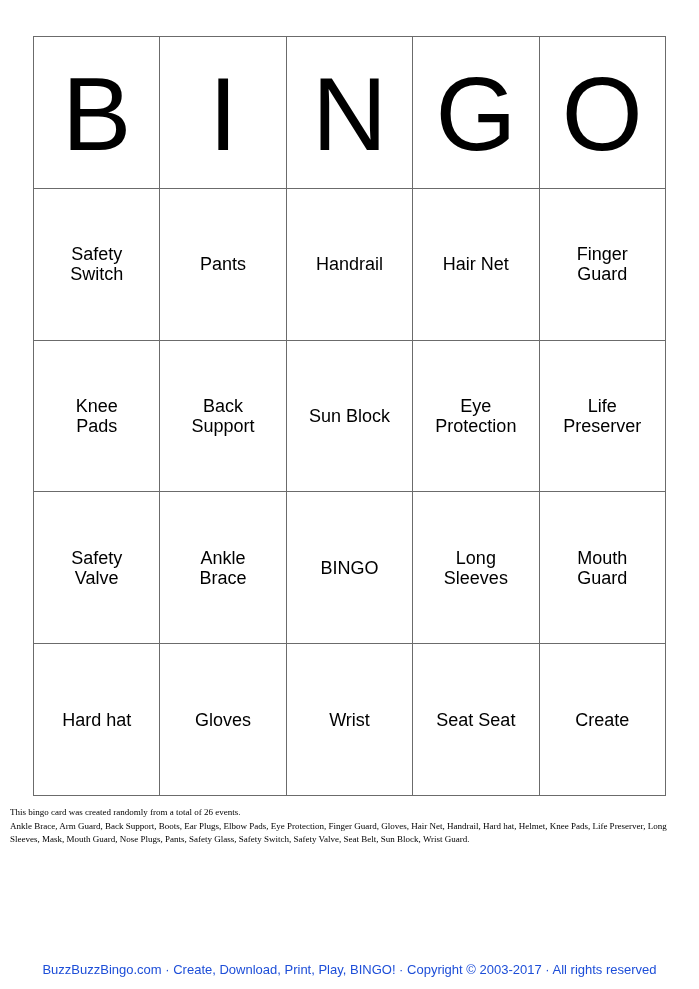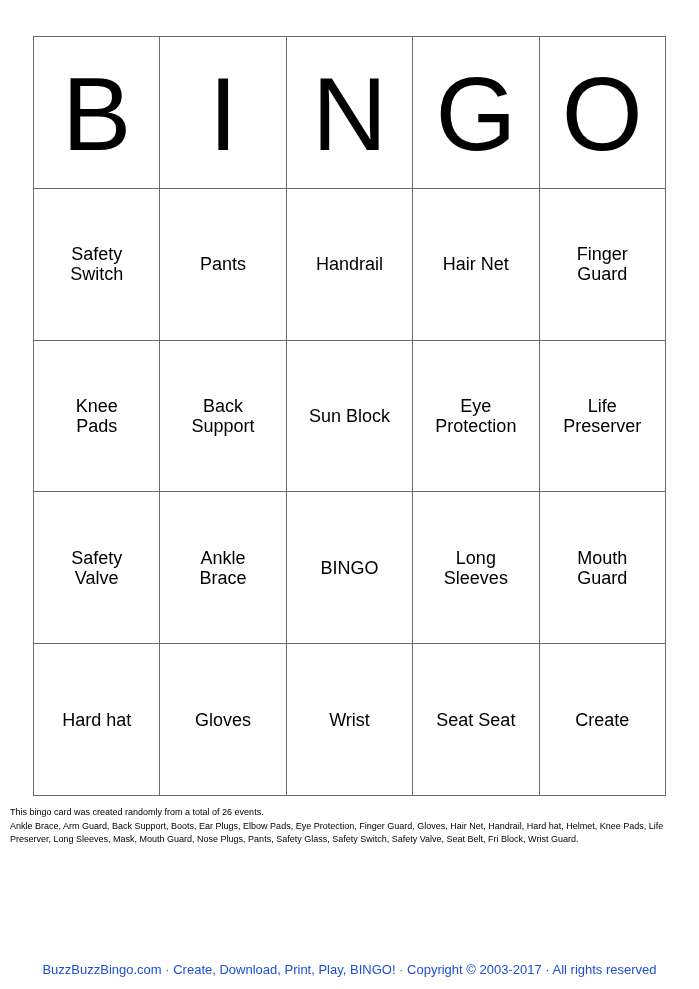--- a/index.html
+++ b/index.html
@@ -2,21 +2,21 @@
 <html><head>
 <meta charset="utf-8">
 <style>
   html, body { margin:0; padding:0; background:#fff; }
   body { width:699px; height:989px; position:relative; font-family:"Liberation Sans", sans-serif; color:#000; overflow:hidden; }
   .card { position:absolute; left:33px; top:36px; width:633px; height:760px; border-collapse:collapse; table-layout:fixed; }
   .card td { border:1px solid #6b6b6b; text-align:center; vertical-align:middle; padding:0 4px; }
   .card tr { height:126.6px; }
   .hdr td { font-size:104px; line-height:1; padding-top:4px; }
   .cell { font-size:18px; line-height:20px;margin-top:44px; }
-  .info { position:absolute; left:10px; top:806px; width:680px; font-size:9px; line-height:13.5px; color:#000; }
+  .info { position:absolute; left:10px; top:806px; width:680px; font-size:9px; line-height:13.5px; color:#000;font-family:Liberation Serif, serif; }
   .footer { position:absolute; left:0; width:699px; top:962px; text-align:center; font-size:13px; color:#1d4ed8; }
 </style>
 </head>
 <body>
 
 <table class="card">
   <tbody>
       <tr class="hdr">
     <td>B</td>
     <td>I</td>
@@ -50,16 +50,16 @@
     <td class="cell">Gloves</td>
     <td class="cell">Wrist</td>
     <td class="cell">Seat Seat</td>
     <td class="cell">Create</td>
   </tr>
 </tbody>
   </table>
 
 <div class="info">
   <div>This bingo card was created randomly from a total of 26 events.</div>
-  <div>Ankle Brace, Arm Guard, Back Support, Boots, Ear Plugs, Elbow Pads, Eye Protection, Finger Guard, Gloves, Hair Net, Handrail, Hard hat, Helmet, Knee Pads, Life Preserver, Long Sleeves, Mask, Mouth Guard, Nose Plugs, Pants, Safety Glass, Safety Switch, Safety Valve, Seat Belt, Fri Block, Wrist Guard.</div>
+  <div>Ankle Brace, Arm Guard, Back Support, Boots, Ear Plugs, Elbow Pads, Eye Protection, Finger Guard, Gloves, Hair Net, Handrail, Hard hat, Helmet, Knee Pads, Life Preserver, Long Sleeves, Mask, Mouth Guard, Nose Plugs, Pants, Safety Glass, Safety Switch, Safety Valve, Seat Belt, Sun Block, Wrist Guard.</div>
 </div>
 
 <div class="footer">BuzzBuzzBingo.com · Create, Download, Print, Play, BINGO! · Copyright © 2003-2017 · All rights reserved</div>
 
 </body></html>

